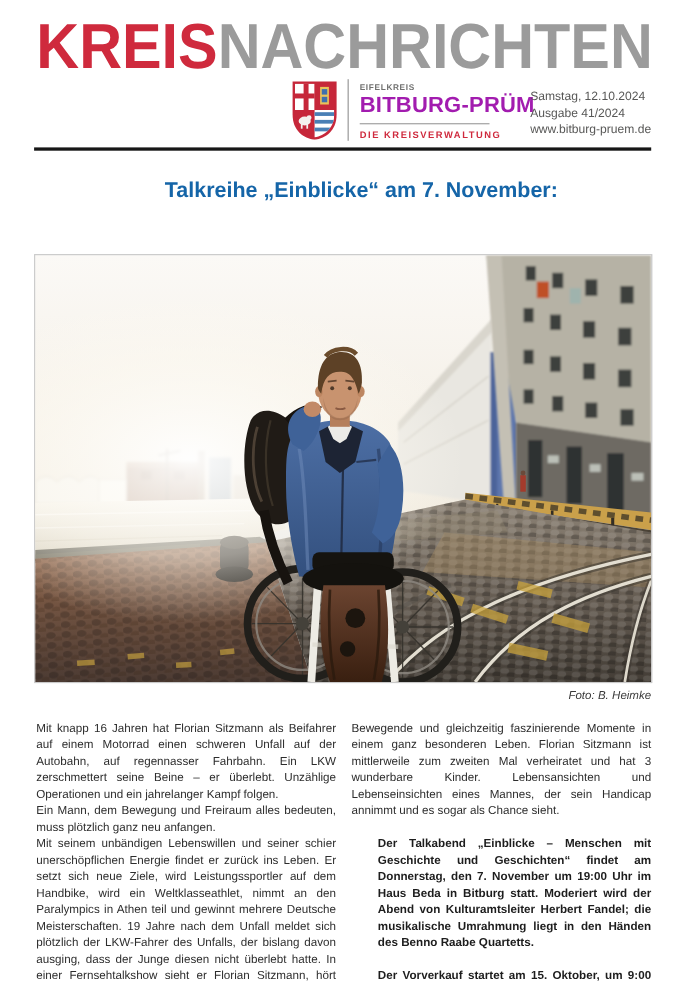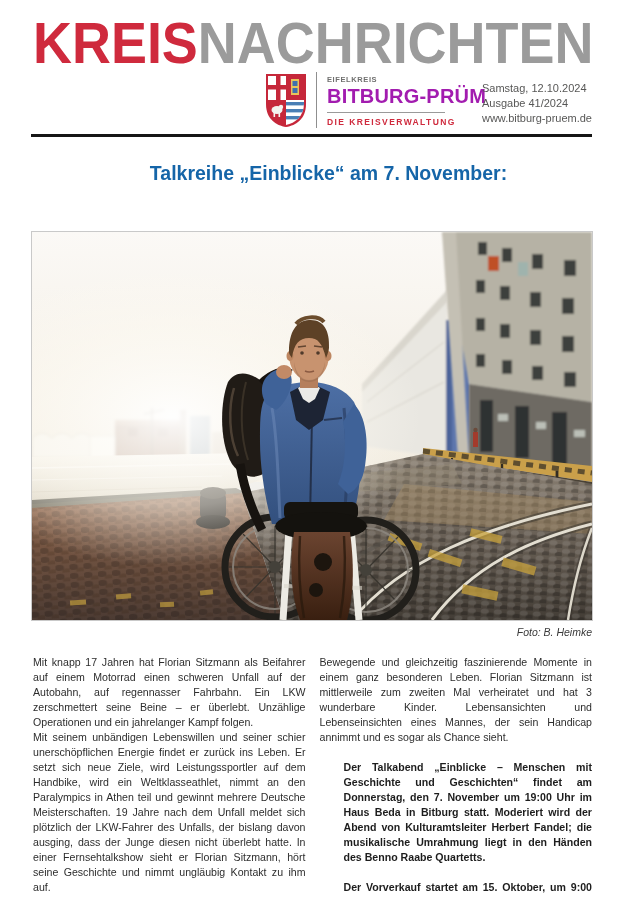--- a/index.html
+++ b/index.html
@@ -368,21 +368,22 @@
         <circle cx="284" cy="358" r="7" fill="#1c150e"></circle>
         <path d="M268,304 C266,334 268,364 272,386" stroke="#2a1a0e" stroke-width="2.4" fill="none" opacity="0.8"></path>
         <path d="M312,304 C314,334 312,364 308,386" stroke="#2a1a0e" stroke-width="2.4" fill="none" opacity="0.8"></path>
       </g>
     </svg>
     <figcaption class="photo-credit">Foto: B. Heimke</figcaption>
   </figure>
 
   <main class="article">
     <div class="col">
-      <p>Mit knapp 17 Jahren hat Florian Sitzmann als Beifahrer auf einem Motorrad einen schweren Unfall auf der Autobahn, auf regennasser Fahrbahn. Ein LKW zerschmettert seine Beine – er überlebt. Unzählige Operationen und ein jahrelanger Kampf folgen.</p>
+      <p>Mit knapp 16 Jahren hat Florian Sitzmann als Beifahrer auf einem Motorrad einen schweren Unfall auf der Autobahn, auf regennasser Fahrbahn. Ein LKW zerschmettert seine Beine – er überlebt. Unzählige Operationen und ein jahrelanger Kampf folgen.</p>
+      <p>Ein Mann, dem Bewegung und Freiraum alles bedeuten, muss plötzlich ganz neu anfangen.</p>
       <p>Mit seinem unbändigen Lebenswillen und seiner schier unerschöpflichen Energie findet er zurück ins Leben. Er setzt sich neue Ziele, wird Leistungssportler auf dem Handbike, wird ein Weltklasseathlet, nimmt an den Paralympics in Athen teil und gewinnt mehrere Deutsche Meisterschaften. 19 Jahre nach dem Unfall meldet sich plötzlich der LKW-Fahrer des Unfalls, der bislang davon ausging, dass der Junge diesen nicht überlebt hatte. In einer Fernsehtalkshow sieht er Florian Sitzmann, hört seine Geschichte und nimmt ungläubig Kontakt zu ihm auf.</p>
     </div>
     <div class="col">
       <p>Bewegende und gleichzeitig faszinierende Momente in einem ganz besonderen Leben. Florian Sitzmann ist mittlerweile zum zweiten Mal verheiratet und hat 3 wunderbare Kinder. Lebensansichten und Lebenseinsichten eines Mannes, der sein Handicap annimmt und es sogar als Chance sieht.</p>
       <p class="bold spaced">Der Talkabend „Einblicke – Menschen mit Geschichte und Geschichten“ findet am Donnerstag, den 7. November um 19:00 Uhr im Haus Beda in Bitburg statt. Moderiert wird der Abend von Kulturamtsleiter Herbert Fandel; die musikalische Umrahmung liegt in den Händen des Benno Raabe Quartetts.</p>
       <p class="bold spaced">Der Vorverkauf startet am 15. Oktober, um 9:00 Uhr auf www.ticket-regional.de und den bekannten Vorverkaufsstellen.</p>
     </div>
   </main>
 
 </div>

